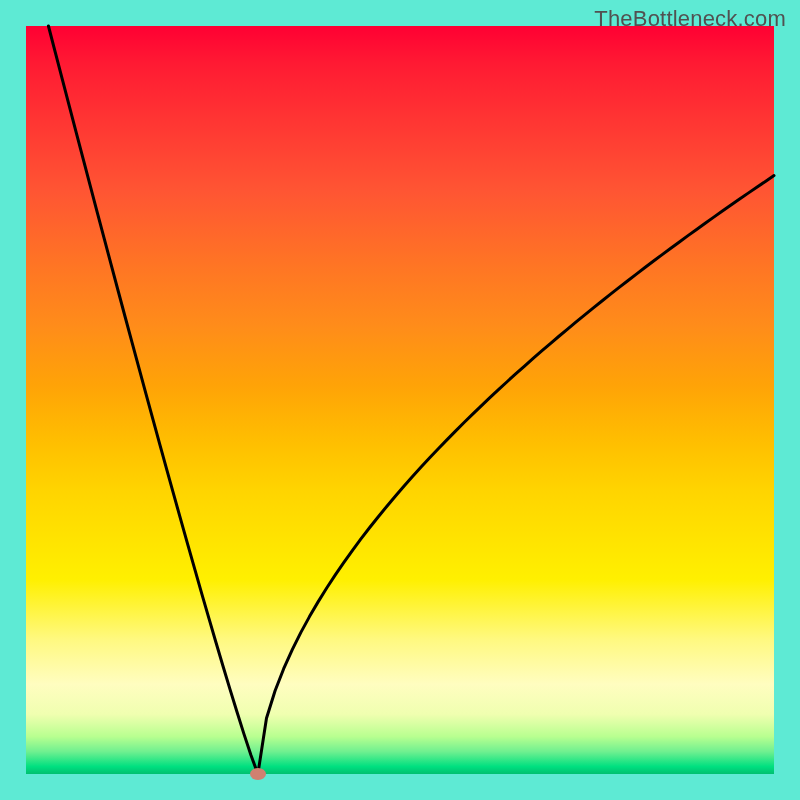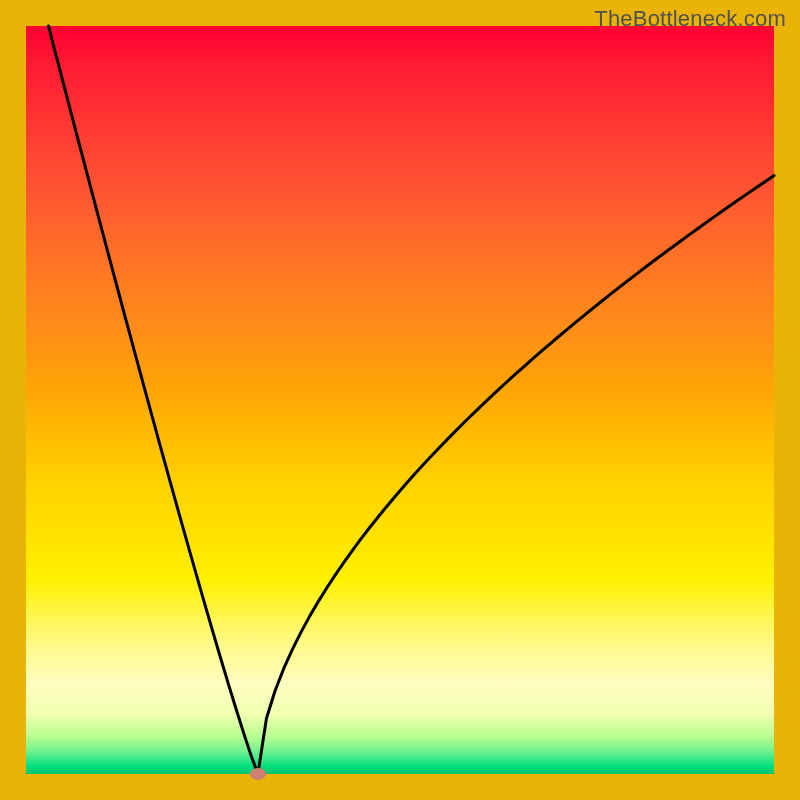--- a/index.html
+++ b/index.html
@@ -1,21 +1,21 @@
 <!DOCTYPE html>
 <html><head>
 <meta charset="utf-8">
 <style>
   * { margin: 0; padding: 0; box-sizing: border-box; }
   html, body { width: 800px; height: 800px; overflow: hidden; background: #000; }
   .container {
     width: 800px;
     height: 800px;
     position: relative;
-    background: #eab308;
+    background: #5eead4;
   }
   .plot-area {
     position: absolute;
     left: 26px;
     top: 26px;
     width: 748px;
     height: 748px;
     background: linear-gradient(
       to bottom,
       #ff0033 0%,

